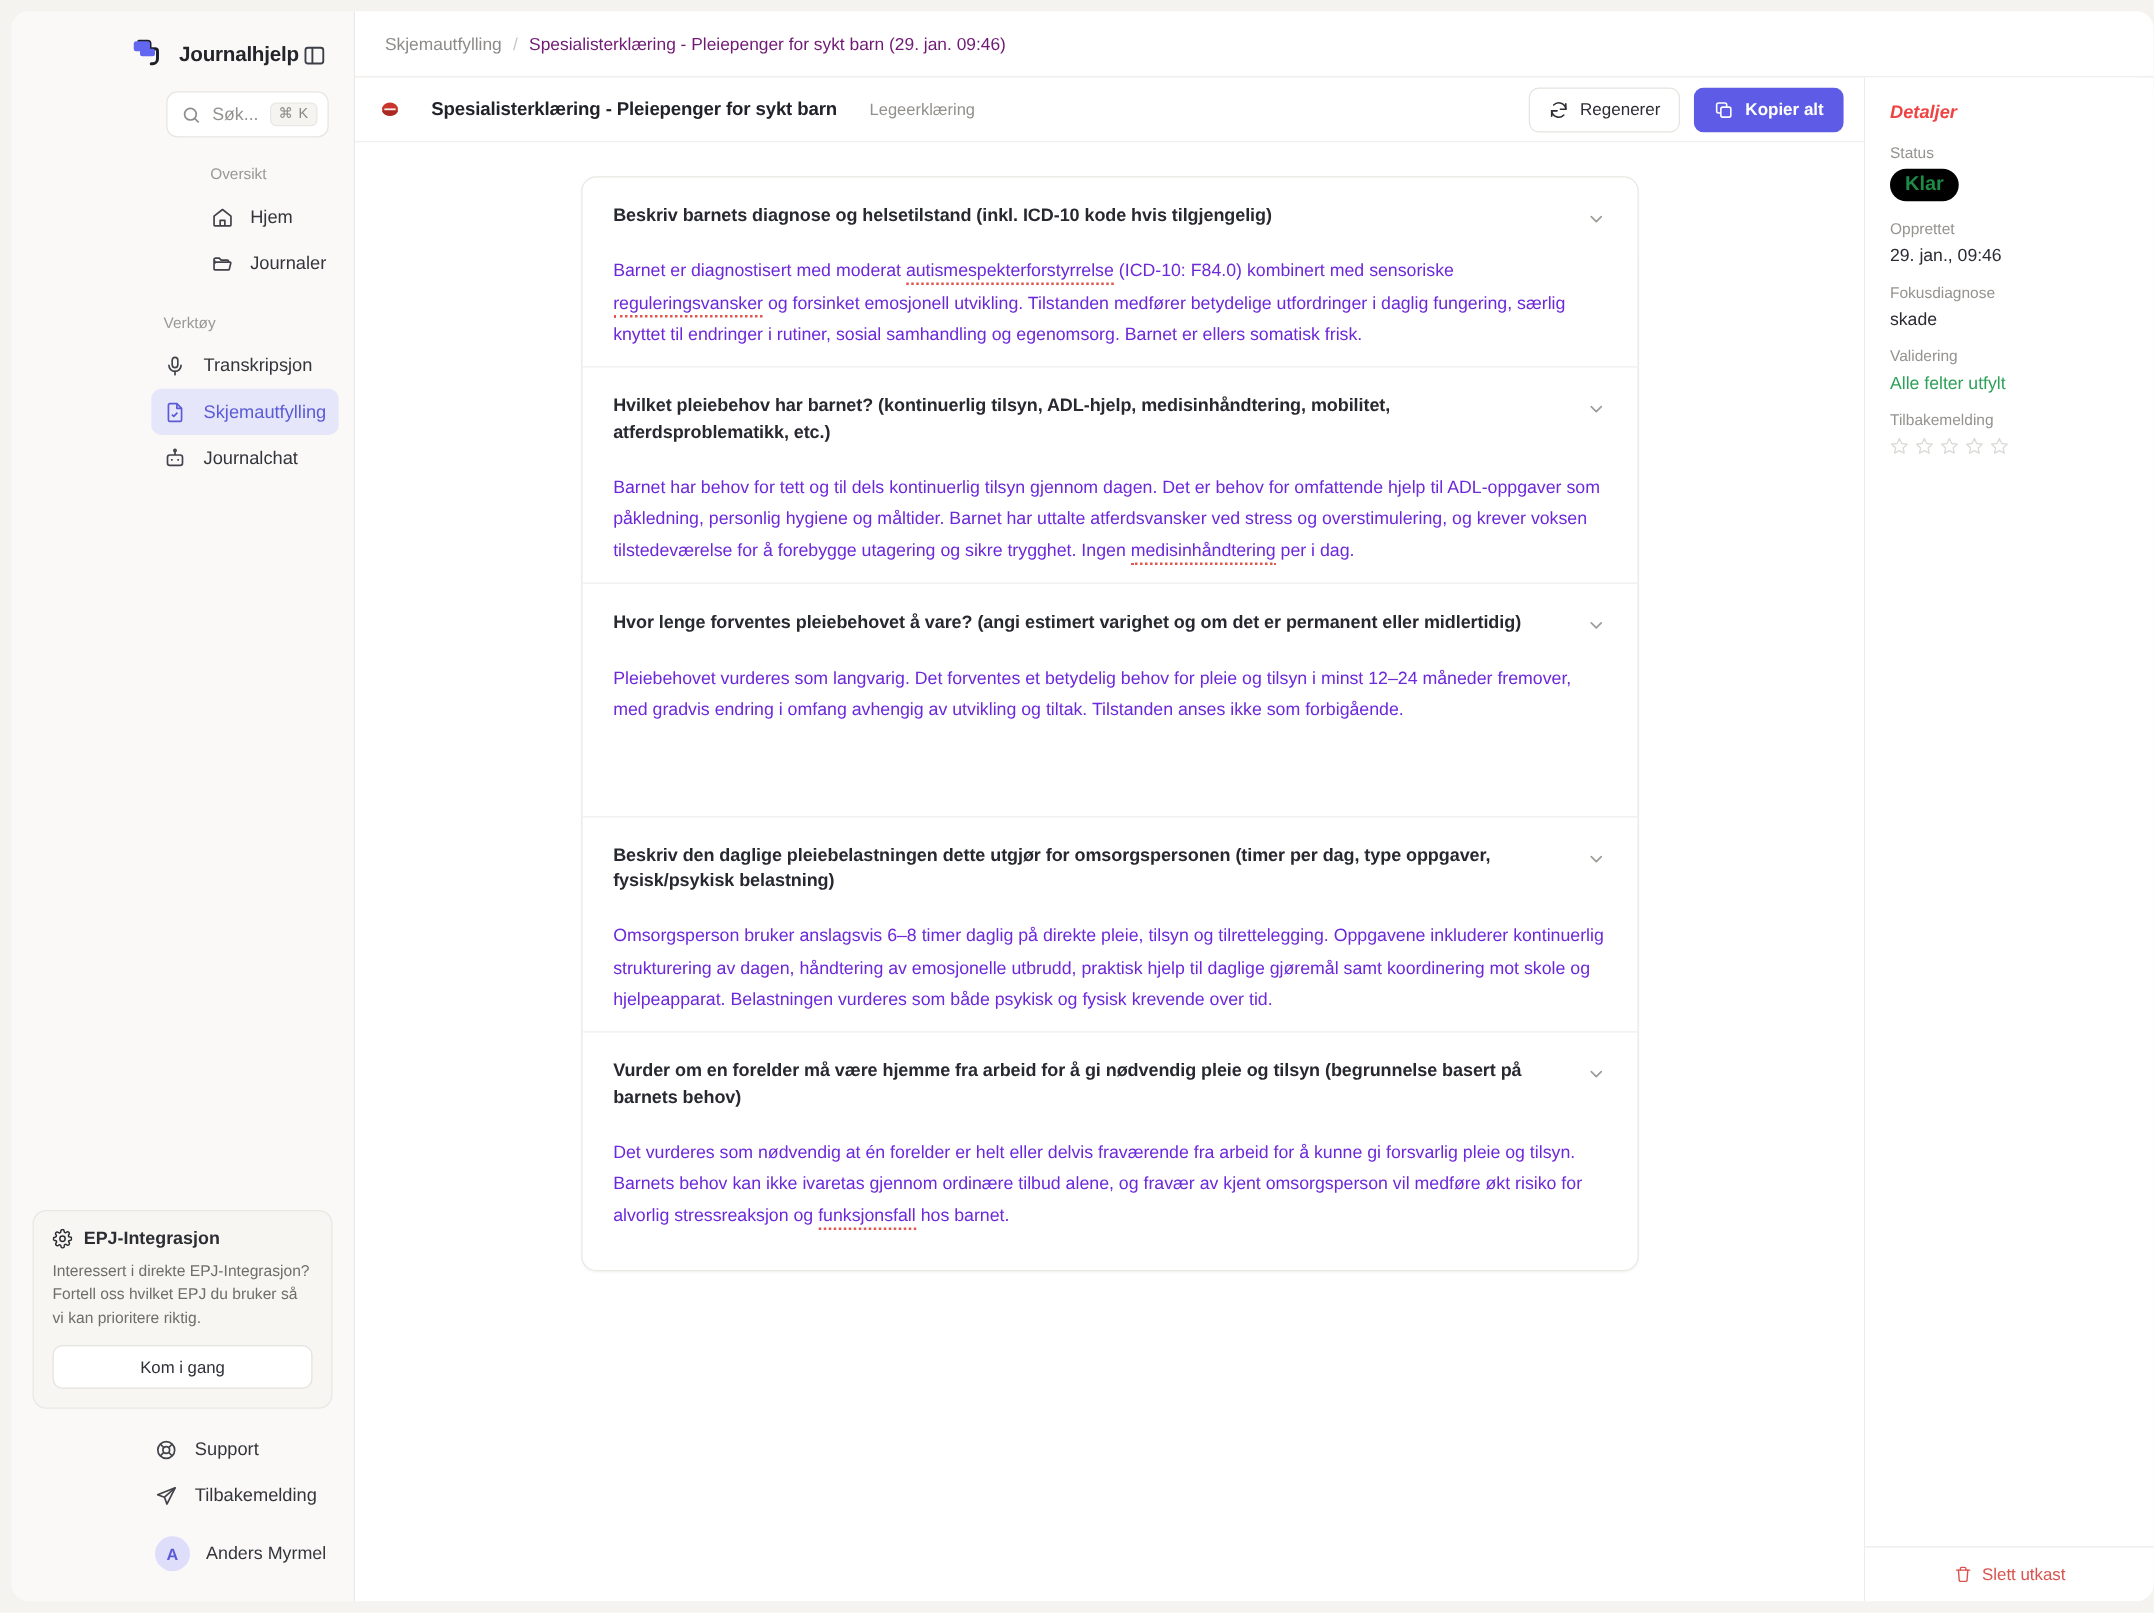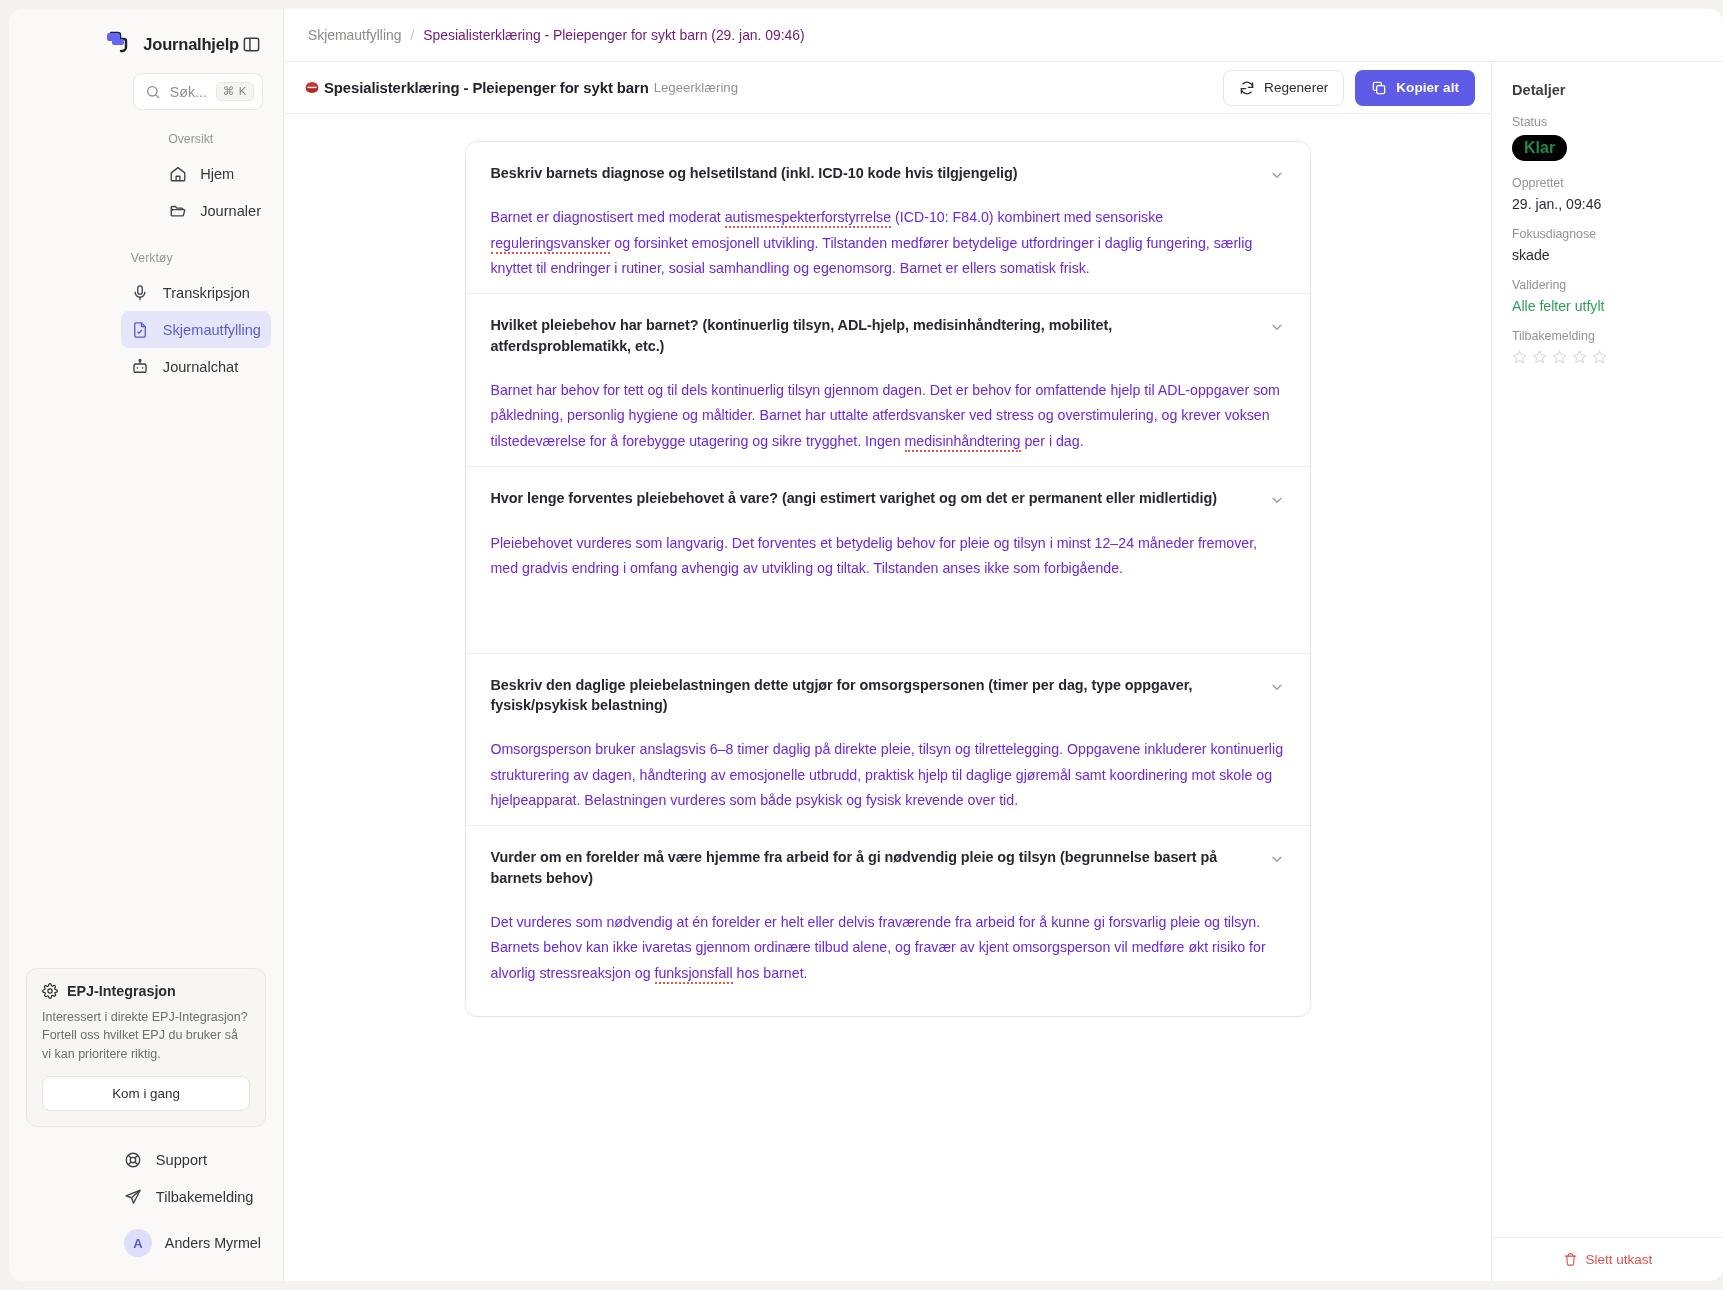--- a/index.html
+++ b/index.html
@@ -130,21 +130,21 @@
   .bc-current { font-size: 13.9px; color: #701a75; font-weight: 500; }
 
   .content-wrap { flex: 1; display: flex; min-height: 0; }
   .doc-col { flex: 1; min-width: 0; display: flex; flex-direction: column; }
 
   .doc-header {
     height: 52px; flex: 0 0 52px;
     display: flex; align-items: center;
     padding: 0 16px 0 18px;
     border-bottom: 1px solid #eeecea;
-    gap: 2px;
+    gap: 23px;
   }
   .doc-icon {
     width: 20px; height: 20px; flex: 0 0 20px;
     display: flex; align-items: center; justify-content: center;
   }
   .doc-title { font-size: 14.9px; font-weight: 700; color: #22232a; letter-spacing: -0.1px; }
   .doc-sub { font-size: 13.2px; color: #93918d; margin-left: 3px; }
   .doc-actions { margin-left: auto; display: flex; align-items: center; gap: 11px; }
   .btn {
     display: inline-flex; align-items: center; gap: 9px;
@@ -186,21 +186,21 @@
 
   
   .details {
     width: 232px; flex: 0 0 232px;
     border-left: 1px solid #eeecea;
     display: flex; flex-direction: column;
     background: #ffffff;
     border-radius: 0 14px 14px 0;
   }
   .det-body { flex: 1; padding: 20px 20px 0 20px; }
-  .det-title { font-size: 14.6px; font-weight: 700; color: #404040; margin-bottom: 17px; }
+  .det-title { font-size: 14.6px; font-weight: 700; color: #ef4444; margin-bottom: 17px; font-style: italic; }
   .det-label { font-size: 12.4px; color: #95938f; margin-bottom: 6px; }
   .det-field { margin-bottom: 15px; }
   .det-value { font-size: 14.1px; color: #2b2c33; }
   .badge {
     display: inline-block; background: #000000; color: #1d8a46;
     font-size: 16px; font-weight: 600; border-radius: 999px;
     padding: 4px 12px;
   }
   .det-ok { font-size: 14.1px; color: #2fa05a; }
   .stars { display: flex; gap: 5px; margin-top: 2px; }

